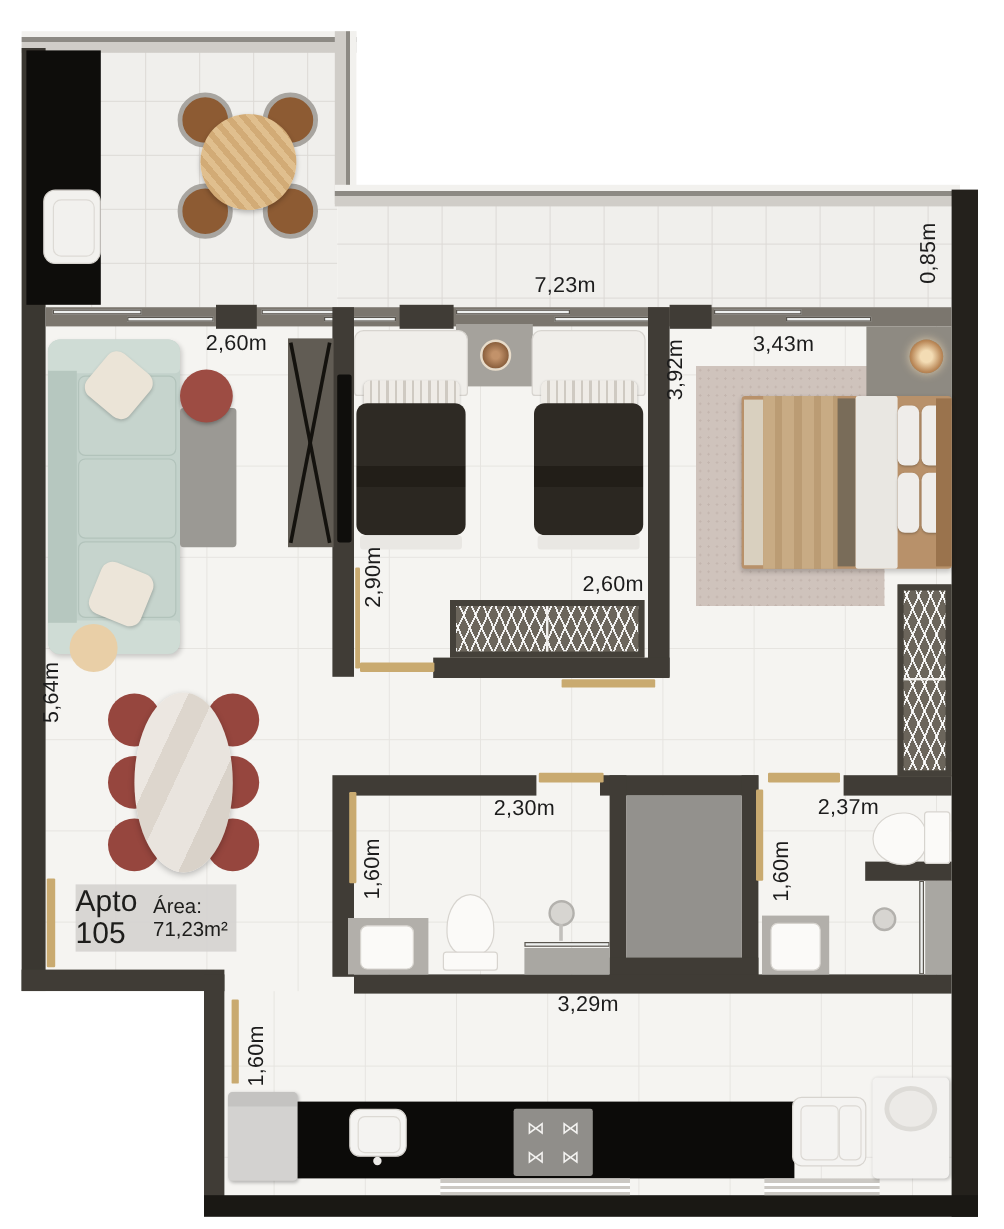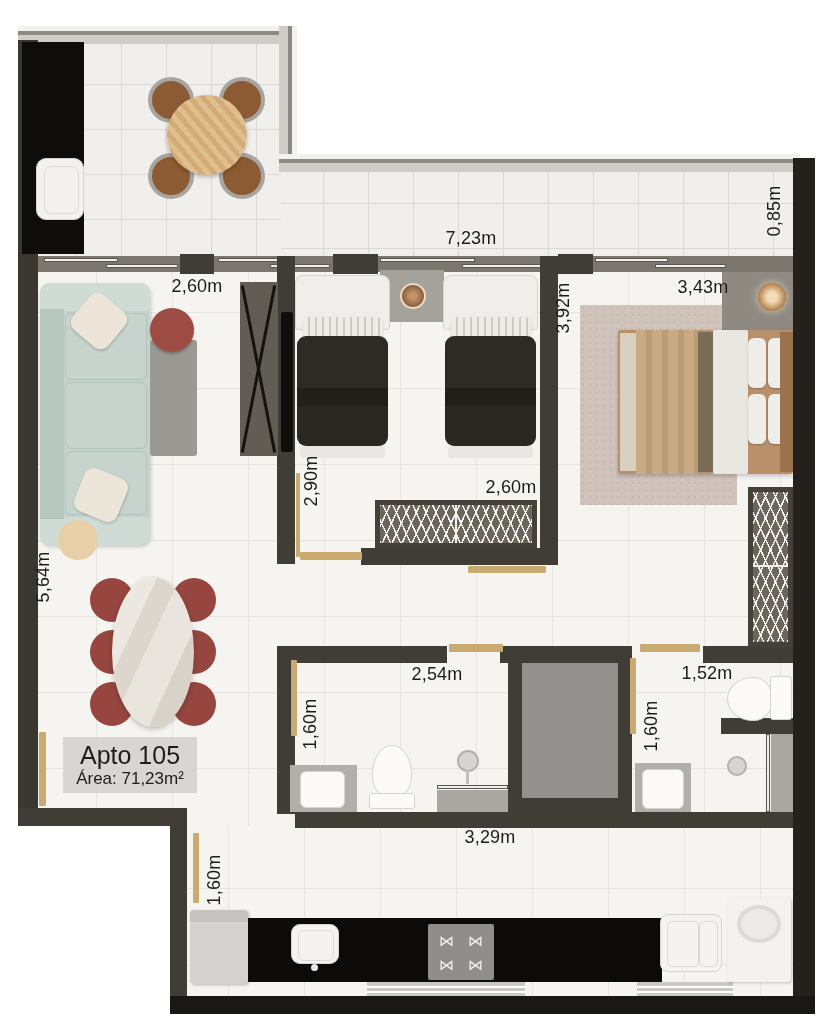--- a/index.html
+++ b/index.html
@@ -23,21 +23,21 @@
   .glass{position:absolute;background:#eef0ef;border:1px solid #5a564f;box-sizing:border-box;}
   .wood{position:absolute;background:#c9aa70;border-radius:1px;}
   .gray-floor{position:absolute;background:#a9a7a2;}
   .white-fix{position:absolute;background:#fbfaf8;border:1px solid #d7d4cf;box-sizing:border-box;}
   .dim{position:absolute;transform:translate(-50%,-50%);font-size:18px;color:#1c1c1c;
        white-space:nowrap;letter-spacing:.2px;}
   .hangers{background-color:#6b655b;
      background-image:repeating-linear-gradient(65deg,rgba(255,255,255,.9) 0 1.5px,transparent 1.5px 9px),
                       repeating-linear-gradient(-65deg,rgba(255,255,255,.9) 0 1.5px,transparent 1.5px 9px);}
   .unit-box{position:absolute;left:63px;top:737px;width:134px;height:56px;
-     background:rgba(213,211,208,.92);display:flex;flex-direction:column;align-items:center;
+     background:rgba(213,211,208,.92);display:flex;flex-direction:row;align-items:center;
      justify-content:center;color:#1d1d1b;}
   .unit-title{font-size:25px;line-height:27px;}
   .unit-area{font-size:17px;line-height:19px;}
   .burner{color:#f4f3f1;font-size:15px;line-height:15px;text-align:center;}
   .pillow-stripe{background:repeating-linear-gradient(90deg,#efece7 0 5px,#cfcac2 5px 7px);}
 </style>
 </head>
 <body>
 
 <div id="plan">
@@ -215,26 +215,26 @@
   <div class="wood" style="left:291px;top:660px;width:6px;height:76px;"></div>
   <div class="wood" style="left:193px;top:833px;width:6px;height:70px;"></div>
   <div class="wood" style="left:39px;top:732px;width:7px;height:74px;"></div>
   <div class="wood" style="left:296px;top:473px;width:4px;height:84px;"></div>
 
   <div class="abs" style="left:0;top:0;width:837px;height:1024px;pointer-events:none;">
       <span class="dim" style="left: 471px; top: 238px; transform: translate(-50%, -50%);">7,23m</span>
       <span class="dim" style="left: 774px; top: 211px; transform: translate(-50%, -50%) rotate(-90deg);">0,85m</span>
       <span class="dim" style="left: 197px; top: 286px; transform: translate(-50%, -50%);">2,60m</span>
       <span class="dim" style="left: 563px; top: 308px; transform: translate(-50%, -50%) rotate(-90deg);">3,92m</span>
-      <span class="dim" style="left: 703px; top: 287px; transform: translate(-50%, -50%);">3,43m</span>
+      <span class="dim" style="left: 653px; top: 287px; transform: translate(-50%, -50%);">3,43m</span>
       <span class="dim" style="left: 311px; top: 481px; transform: translate(-50%, -50%) rotate(-90deg);">2,90m</span>
       <span class="dim" style="left: 511px; top: 487px; transform: translate(-50%, -50%);">2,60m</span>
       <span class="dim" style="left: 43px; top: 577px; transform: translate(-50%, -50%) rotate(-90deg);">5,64m</span>
-      <span class="dim" style="left: 437px; top: 674px; transform: translate(-50%, -50%);">2,54m</span>
-      <span class="dim" style="left: 707px; top: 673px; transform: translate(-50%, -50%);">1,52m</span>
+      <span class="dim" style="left: 437px; top: 674px; transform: translate(-50%, -50%);">2,30m</span>
+      <span class="dim" style="left: 707px; top: 673px; transform: translate(-50%, -50%);">2,37m</span>
       <span class="dim" style="left: 310px; top: 724px; transform: translate(-50%, -50%) rotate(-90deg);">1,60m</span>
       <span class="dim" style="left: 651px; top: 726px; transform: translate(-50%, -50%) rotate(-90deg);">1,60m</span>
       <span class="dim" style="left: 490px; top: 837px; transform: translate(-50%, -50%);">3,29m</span>
       <span class="dim" style="left: 214px; top: 880px; transform: translate(-50%, -50%) rotate(-90deg);">1,60m</span>
     </div>
 
   <div class="unit-box">
     <div class="unit-title">Apto 105</div>
     <div class="unit-area">Área: 71,23m²</div>
   </div>

